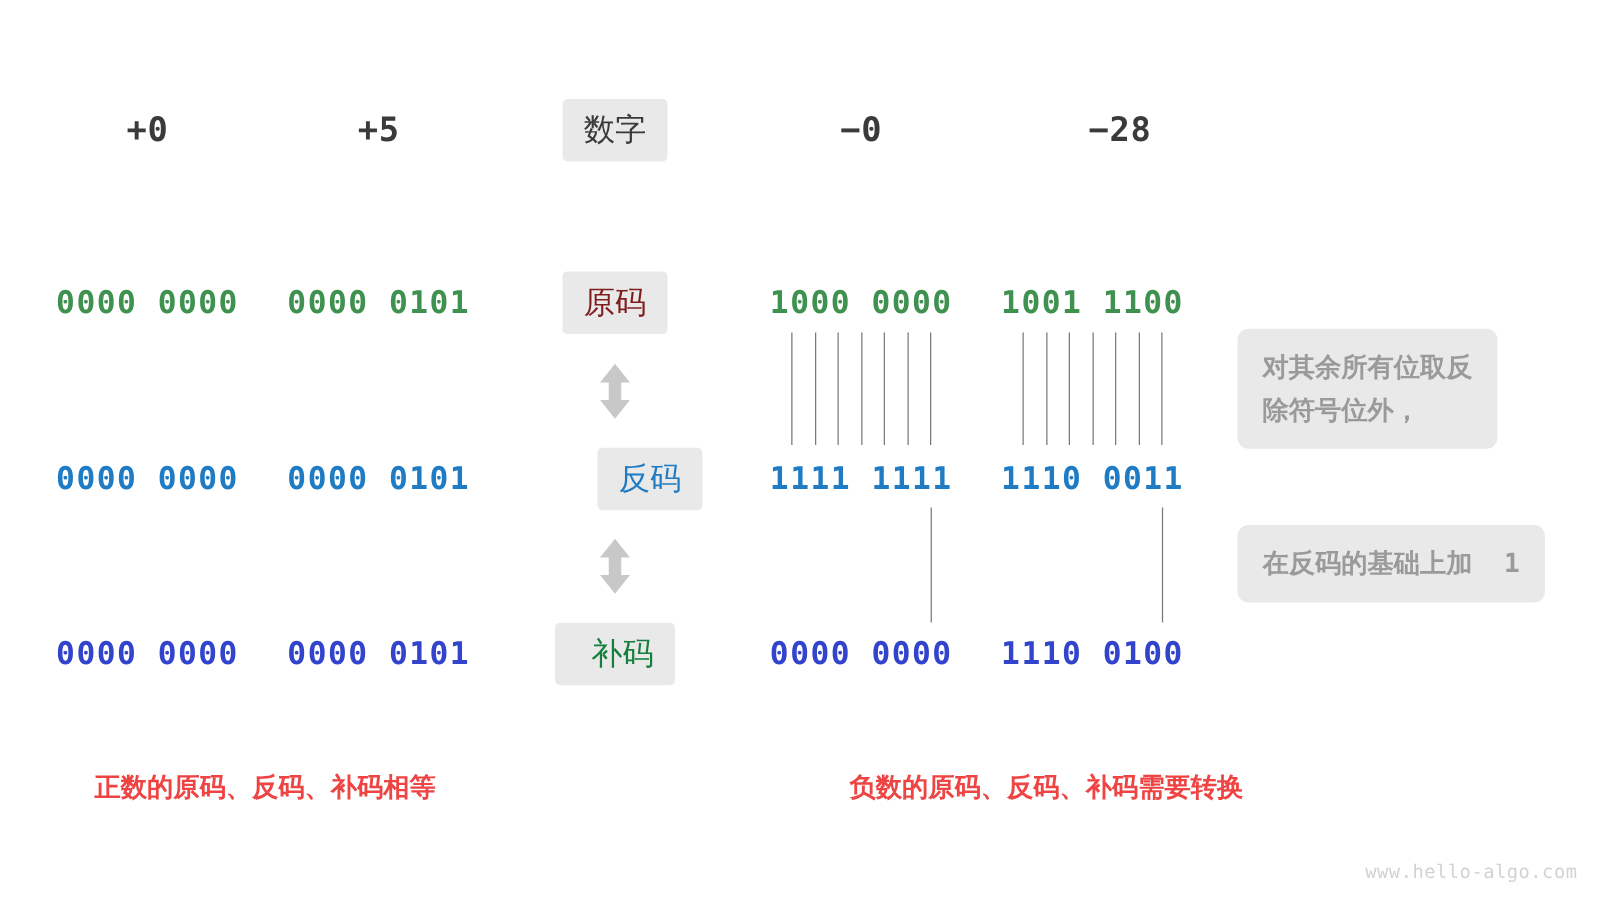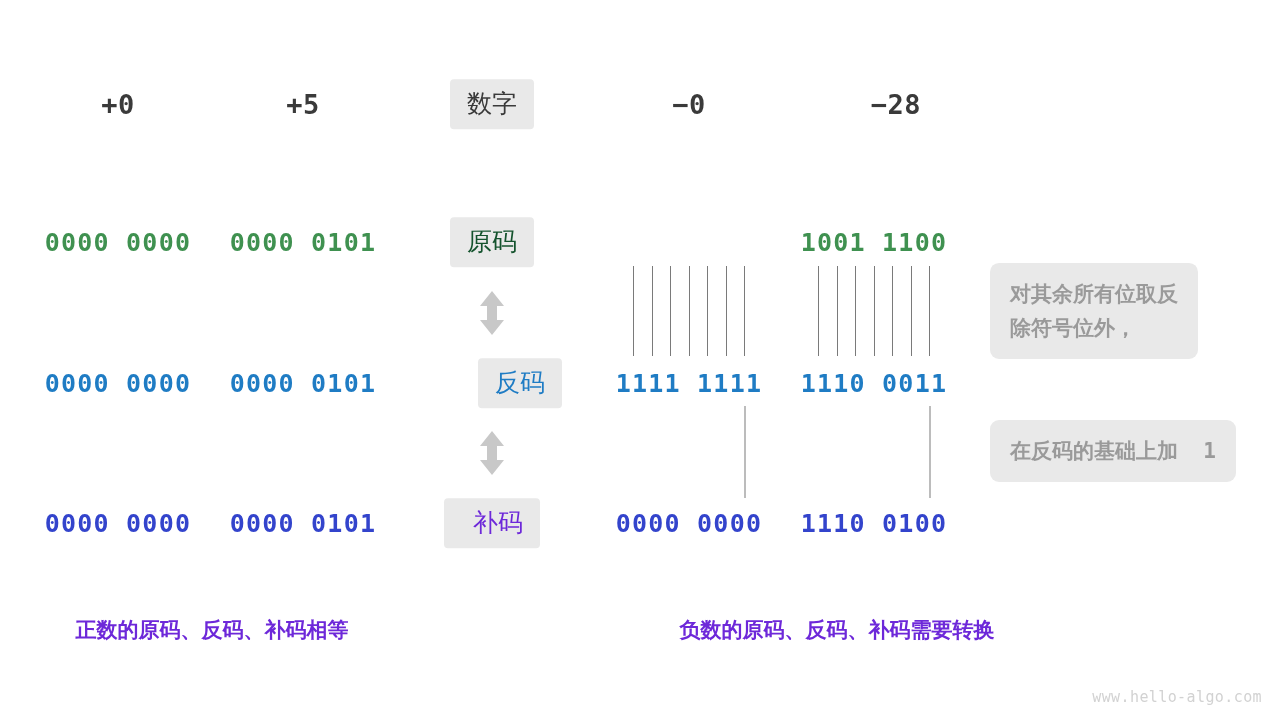--- a/index.html
+++ b/index.html
@@ -43,23 +43,23 @@
   
   .badge {
     background: #e9e9e9;
     border-radius: 4px;
     padding: 11px 17px;
     font-size: 25px;
     font-weight: normal;
     line-height: 1.1;
   }
   .badge-dark  { color: #3a3a3a; }
-  .badge-green { color: #14532d; }
+  .badge-green { color: #7f1d1d; }
   .badge-blue  { color: #1f7cc4; margin-left: 28px; }
-  .badge-indigo{ color: #6d28d9; padding-left: 29px; }
+  .badge-indigo{ color: #15803d; padding-left: 29px; }
 
   
   .bits {
     font-family: "DejaVu Sans Mono", monospace;
     font-size: 25px;
     font-weight: bold;
     letter-spacing: 1.2px;
   }
   .c-green  { color: #3f9150; }
   .c-blue   { color: #1f7cc4; }
@@ -107,21 +107,21 @@
   }
   .note .mono {
     font-family: "DejaVu Sans Mono", monospace;
     font-weight: bold;
   }
 
   
   .caption {
     position: absolute;
     transform: translate(-50%, -50%);
-    color: #6d28d9;
+    color: #ef4444;
     font-size: 21px;
     font-weight: bold;
     white-space: nowrap;
   }
 
   
   .watermark {
     position: absolute;
     right: 18px;
     bottom: 14px;
@@ -145,20 +145,21 @@
   <div class="cell num-label" style="left:689px; top:104px;">−0</div>
 
   <div class="cell num-label" style="left:896px; top:104px;">−28</div>
 
   <div class="cell bits c-green" style="left:118px; top:242px;">0000 0000</div>
 
   <div class="cell bits c-green" style="left:303px; top:242px;">0000 0101</div>
 
   <div class="cell badge badge-green" style="left:492px; top:242px;">原码</div>
 
+  <div class="cell bits c-green" style="left:689px; top:242px;">1000 0000</div>
 
   <div class="cell bits c-green" style="left:874px; top:242px;">1001 1100</div>
 
   <div class="dbl-arrow" style="left:492px; top:313px;">
     <svg viewBox="0 0 30 48" width="30" height="48" aria-hidden="true">
       <path d="M15 2 L27 17 L20 17 L20 31 L27 31 L15 46 L3 31 L10 31 L10 17 L3 17 Z" fill="#c8c8c8"></path>
     </svg>
   </div>
 
   <div class="conn-group" style="left:689px; top:266px; width:112px; height:90px;">

